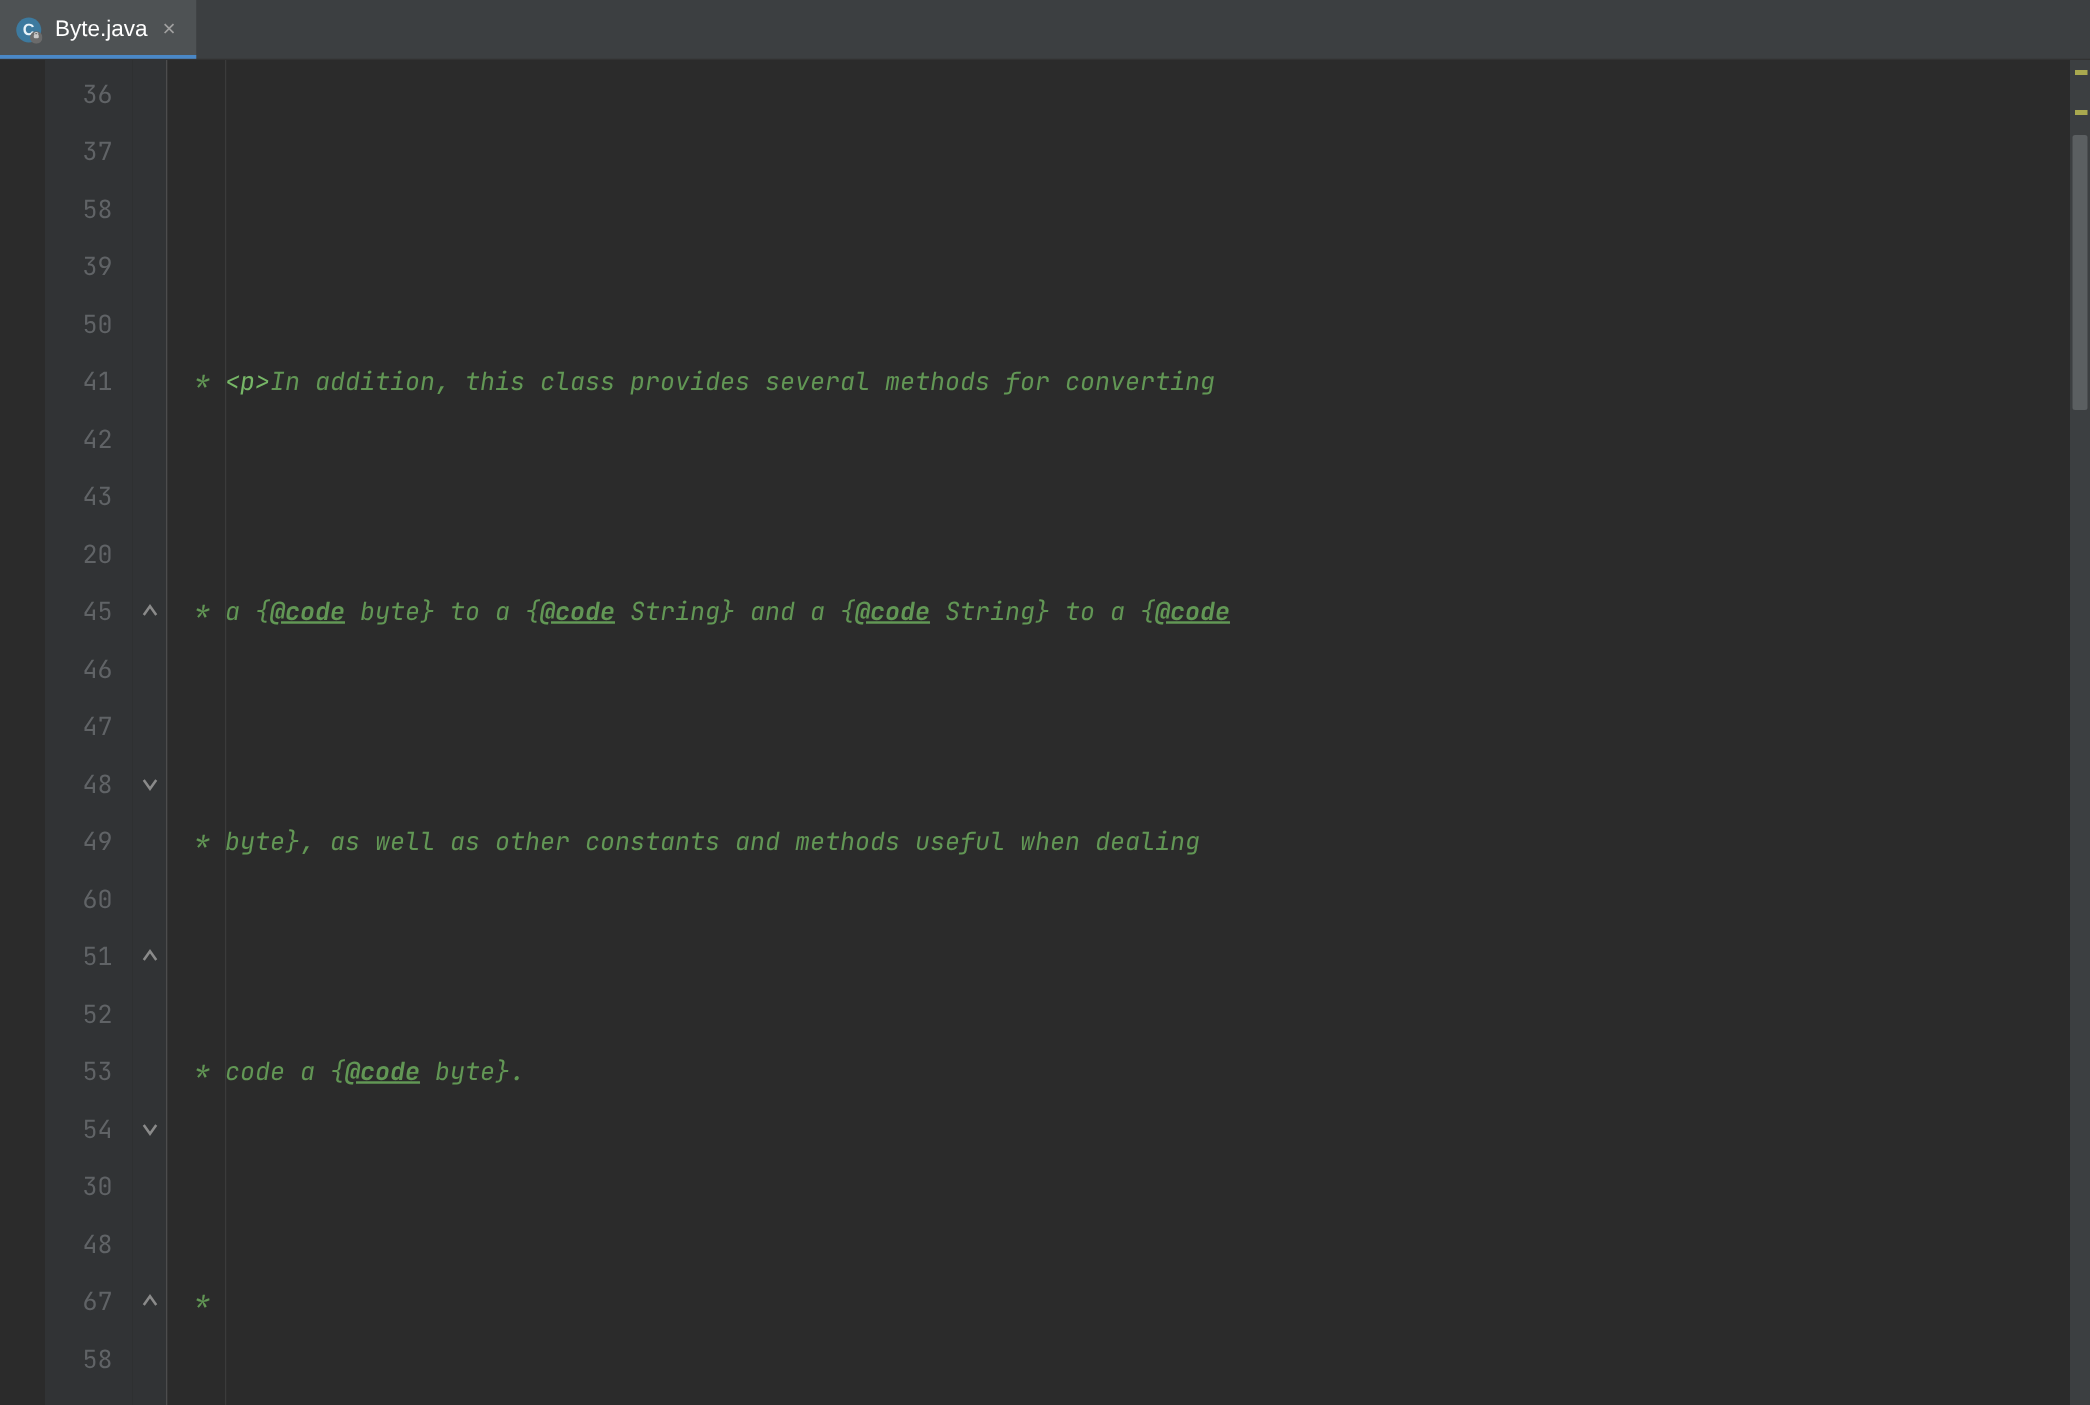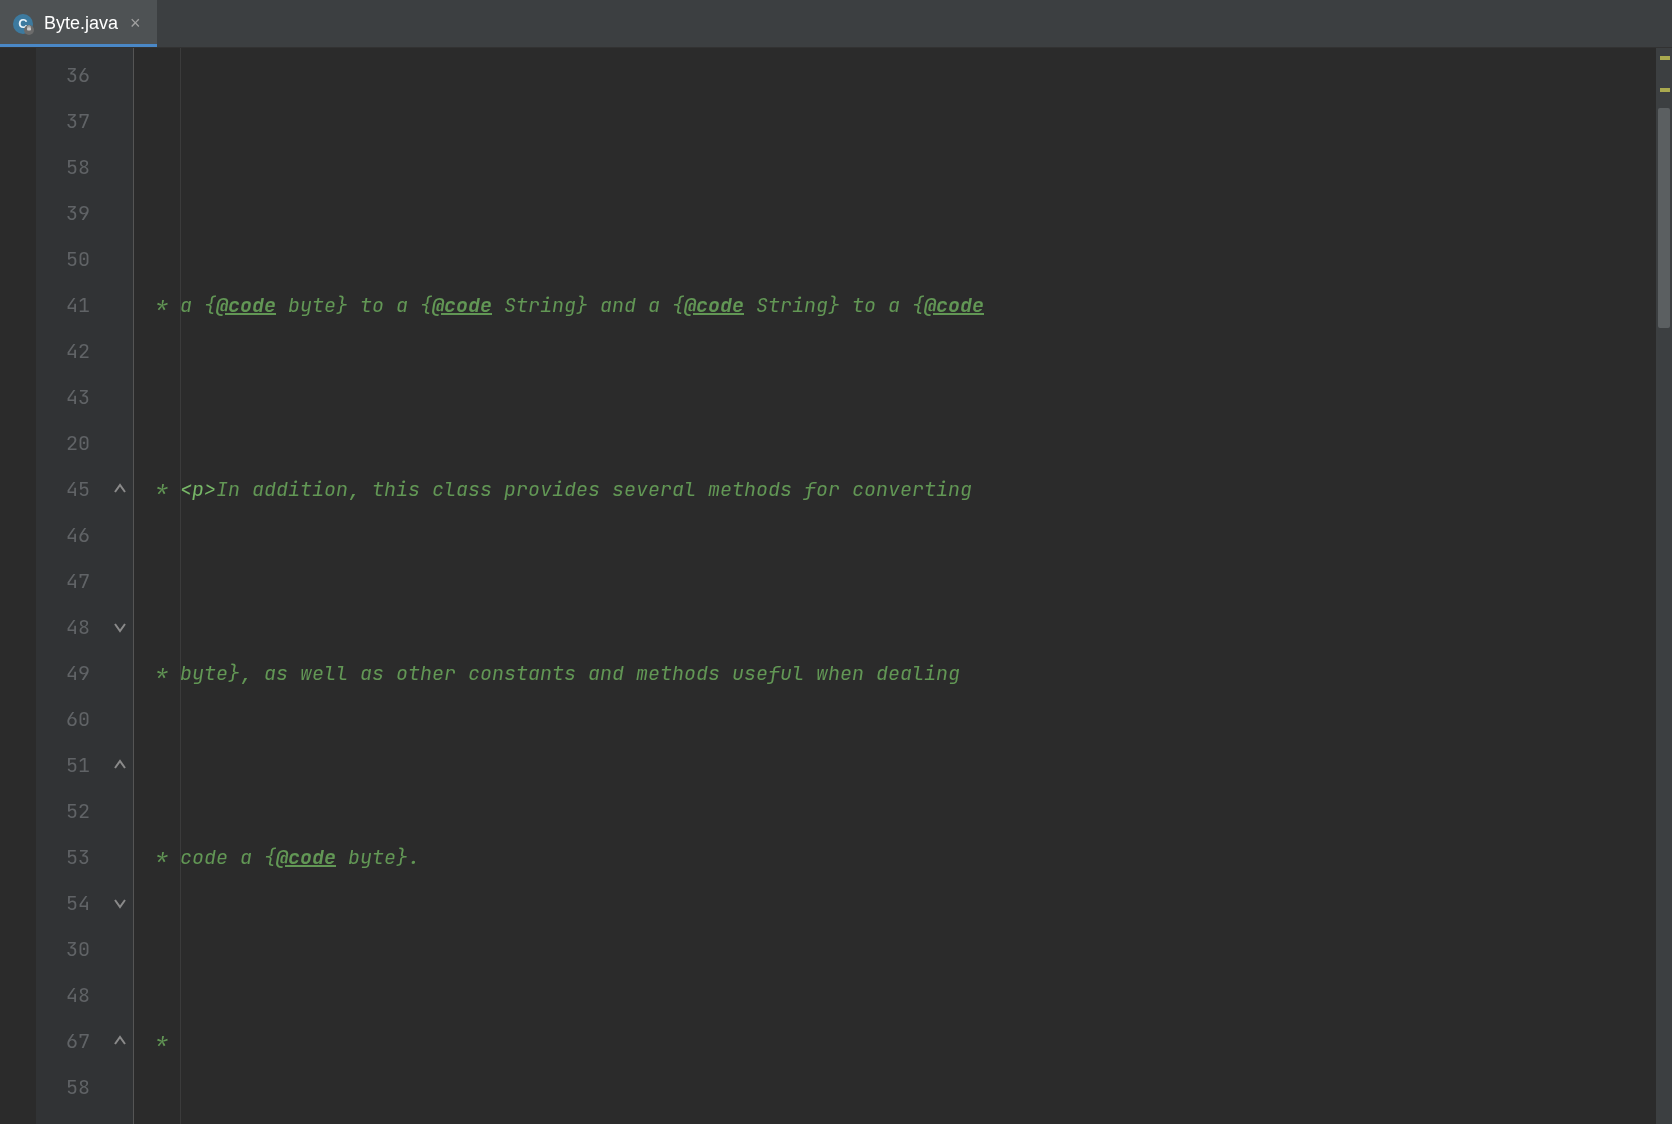--- a/index.html
+++ b/index.html
@@ -199,23 +199,23 @@
       <svg viewBox="0 0 14 14">
           <path d="M2 10 L7 3 L12 10"></path>
         </svg>
     </div>
   </div>
 
   <div class="code">
     <div class="indent-guide" style="left: 46px;"></div>
 
     
+    <div class="line"><span class="comment"><span> * </span><span class="doc-html">&lt;p&gt;</span><span>In addition, this class provides several methods for converting</span></span></div>
+    
     <div class="line"><span class="comment"><span> * a {</span><span class="doc-tag">@code</span><span> byte} to a {</span><span class="doc-tag">@code</span><span> String} and a {</span><span class="doc-tag">@code</span><span> String} to a {</span><span class="doc-tag">@code</span></span></div>
-    
-    <div class="line"><span class="comment"><span> * </span><span class="doc-html">&lt;p&gt;</span><span>In addition, this class provides several methods for converting</span></span></div>
     
     <div class="line"><span class="comment"> * byte}, as well as other constants and methods useful when dealing</span></div>
     
     <div class="line"><span class="comment"><span> * code a {</span><span class="doc-tag">@code</span><span> byte}.</span></span></div>
     
     <div class="line"><span class="comment"> *</span></div>
     
     
     
     

